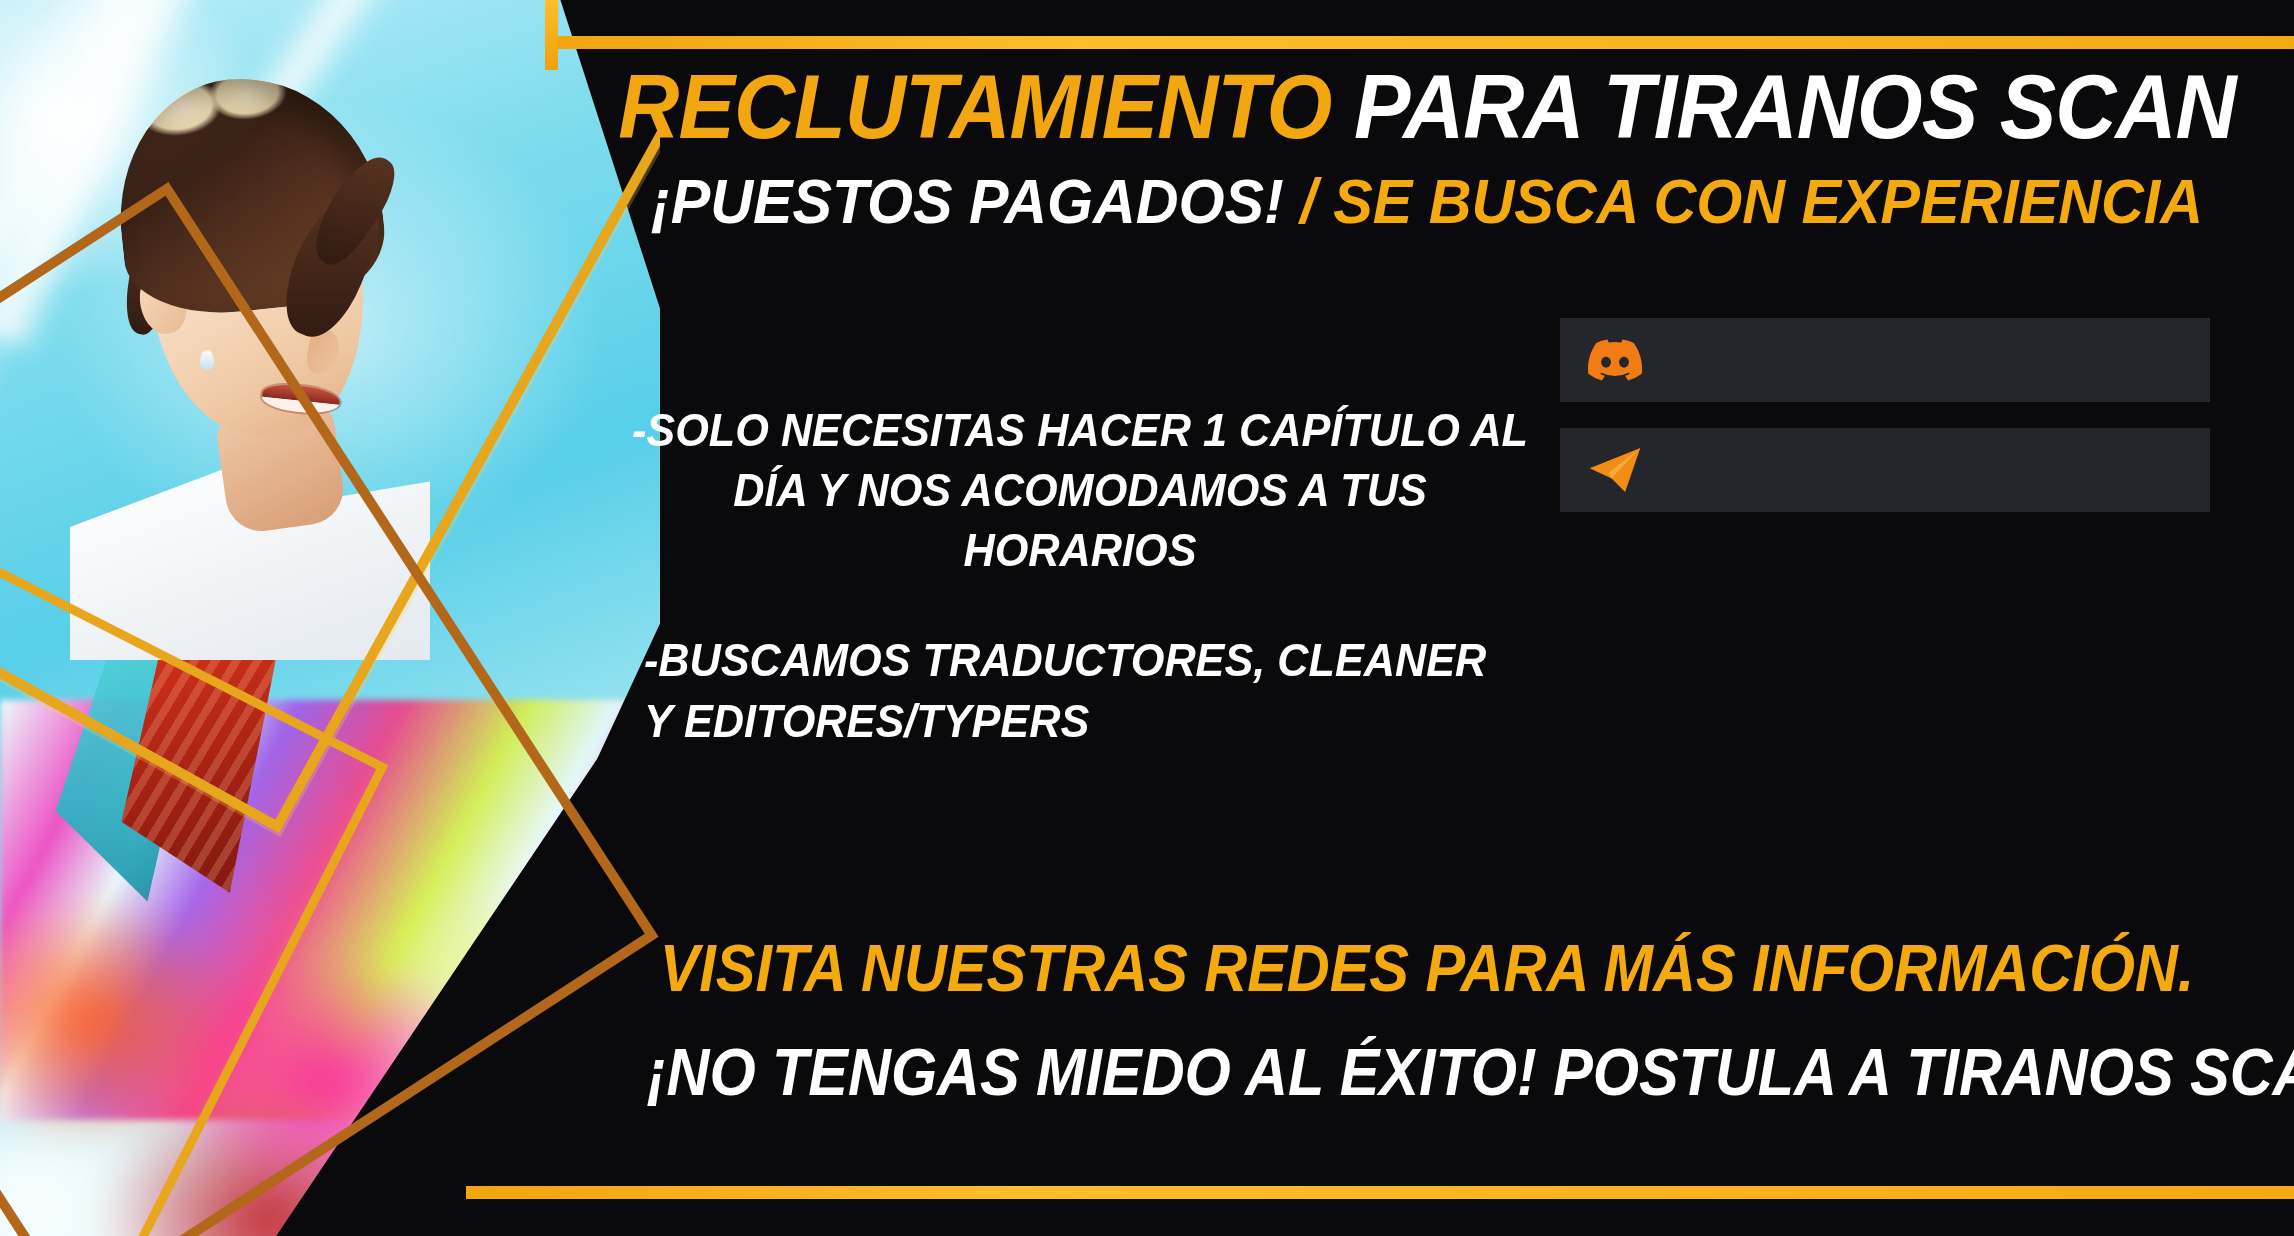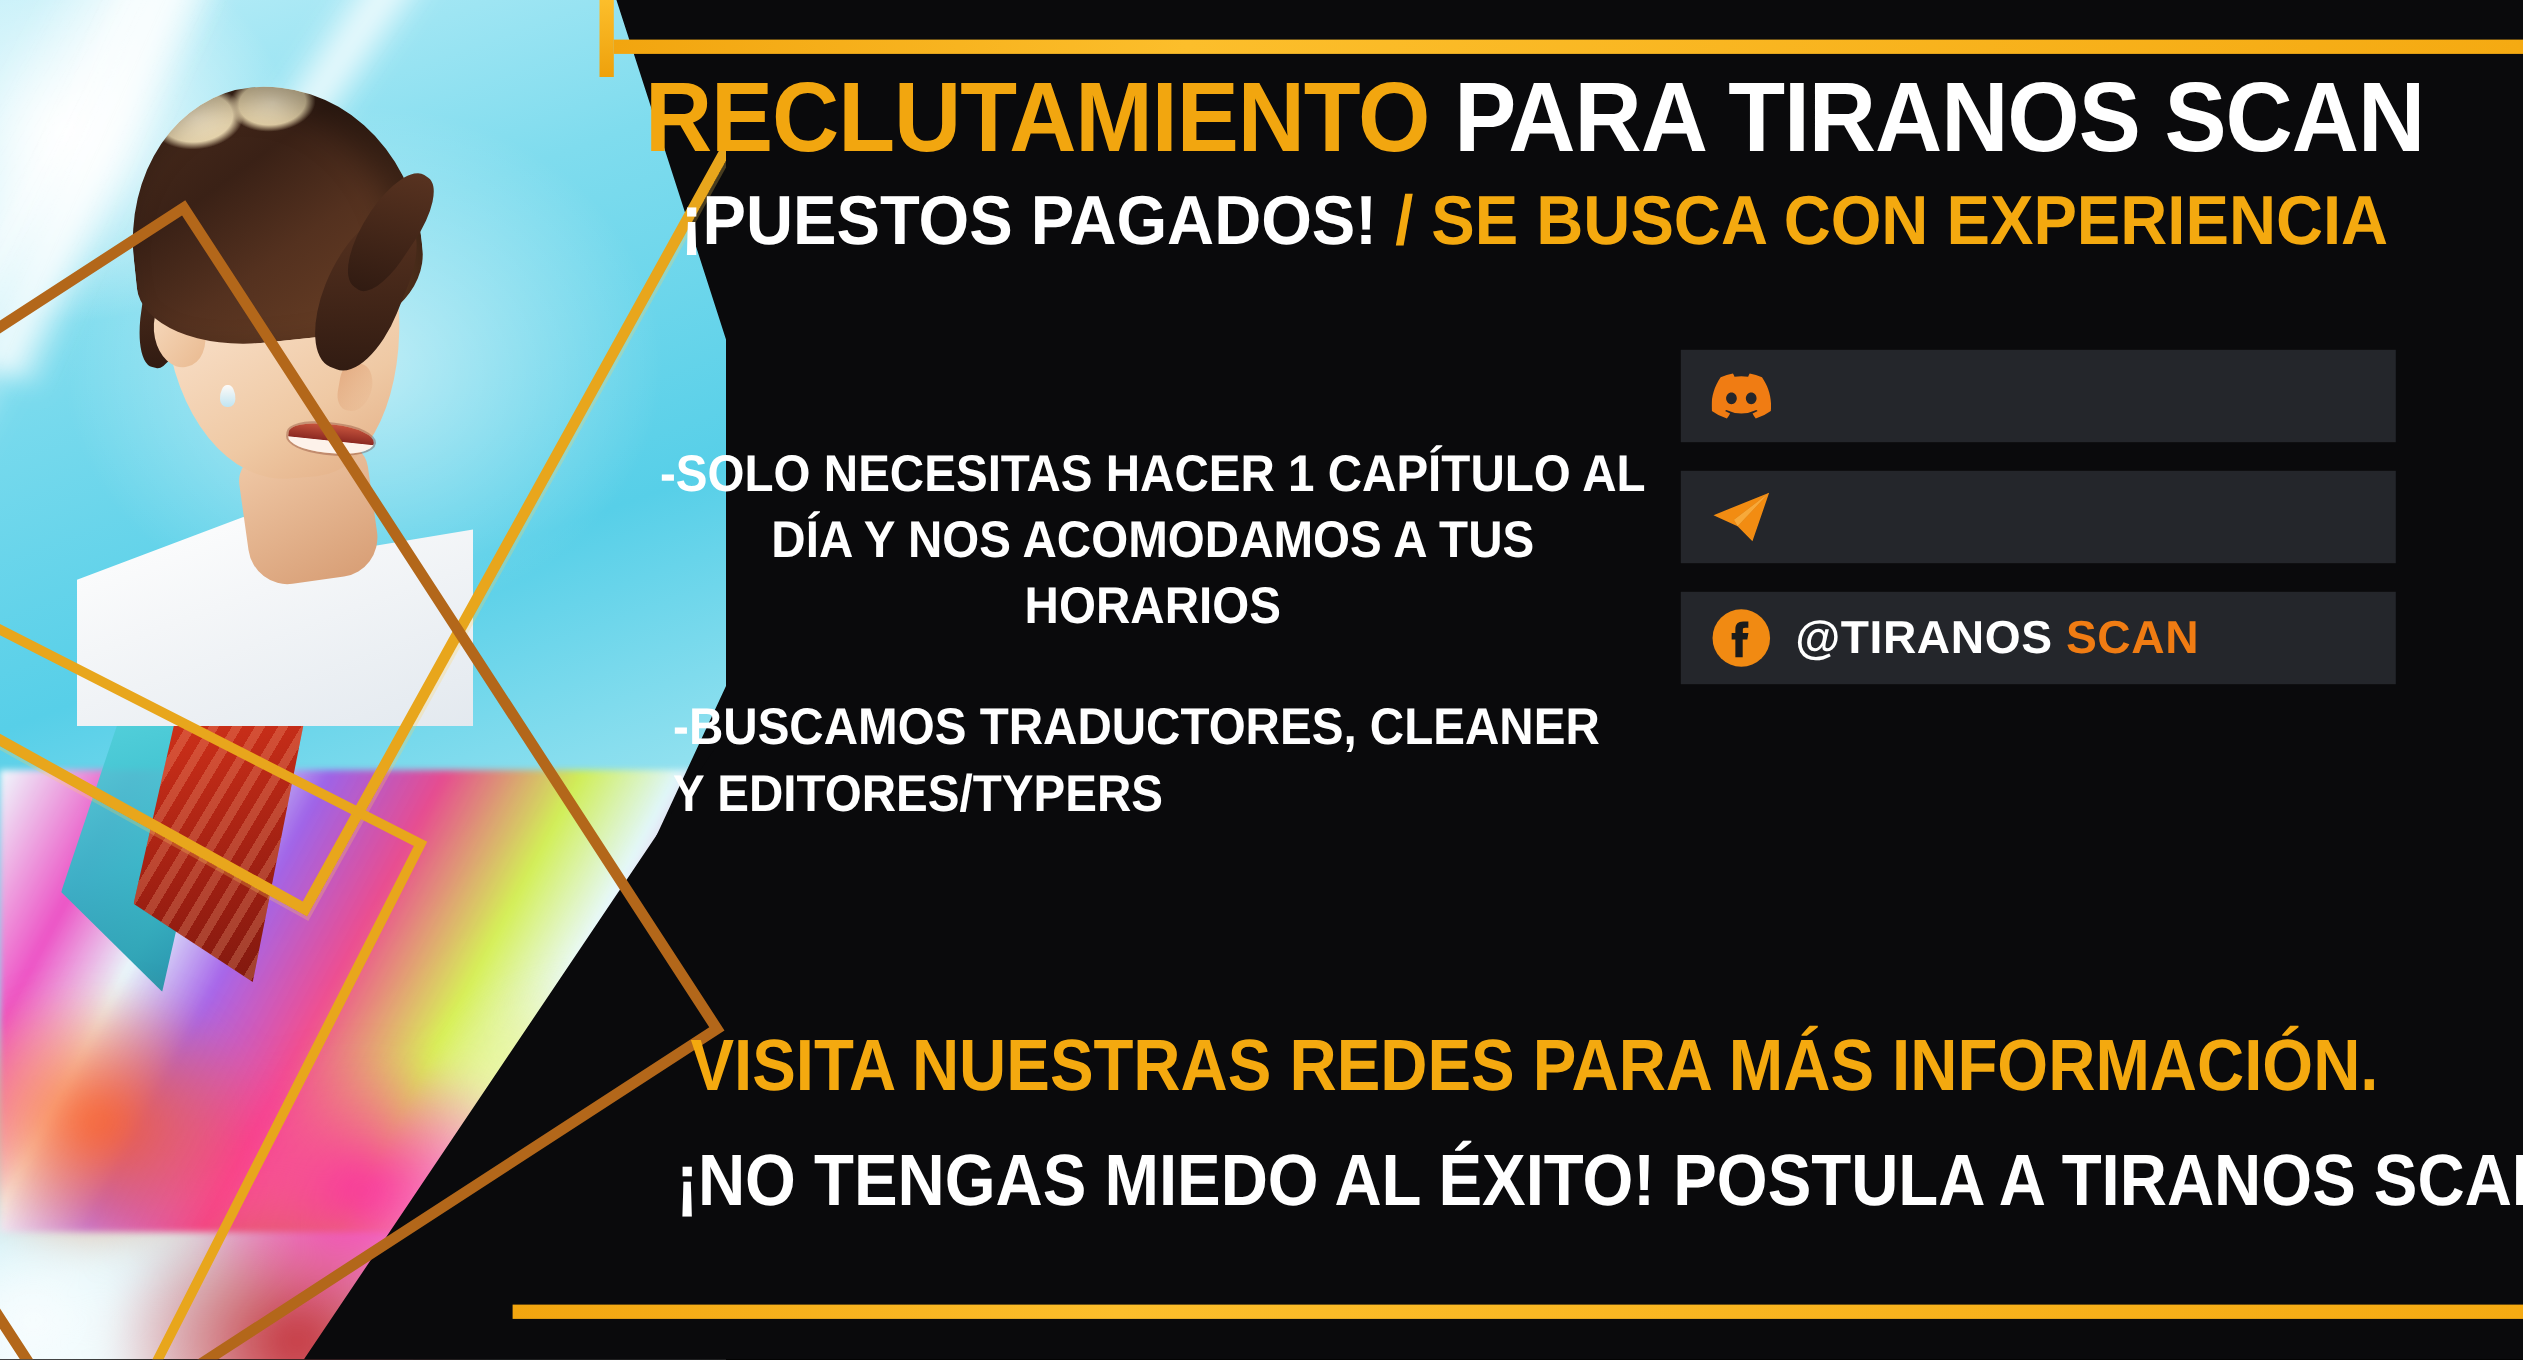--- a/index.html
+++ b/index.html
@@ -168,21 +168,21 @@
   
   .rule{position:absolute;background:linear-gradient(90deg,#f2a50f,#fcbe2b 30%,#f5aa12);height:13px;}
   .rule-top{left:558px;top:36px;right:0;}
   .rule-bottom{left:466px;top:1186px;right:0;}
   .rule-vert{
     position:absolute;left:545px;top:0;width:13px;height:70px;
     background:linear-gradient(180deg,#fcbe2b,#eea10c);
   }
 
   
-  .content{position:absolute;left:528px;top:0;width:1734px;height:1076px;}
+  .content{position:absolute;left:560px;top:0;width:1734px;height:1076px;font-style:italic;}
 
   .headline{
     position:absolute;left:0;top:62px;width:1734px;text-align:center;
     font-family:"Liberation Sans Narrow","Liberation Sans",sans-serif;
     font-weight:700;font-size:90px;line-height:1.0;
     letter-spacing:-1px;white-space:nowrap;
     transform:scaleX(.94);
   }
   .headline .gold{color:#f2a60f;}
   .headline .white{color:#ffffff;}
@@ -318,31 +318,20 @@
       <div class="cbox">
         <span class="ico">
           <svg width="54" height="48" viewBox="0 0 64 56" aria-hidden="true">
             <path fill="#f28c12" d="M2 26 62 2 44 54 28 38 2 26Z"></path>
             <path fill="#c96a0a" d="M28 38 62 2 24 31l4 7Z"></path>
             <path fill="#f7a93a" d="M24 31 62 2 28 38l-4-7Z"></path>
           </svg>
         </span>
       </div>
 
-      <div class="cbox">
-        <span class="ico">
-          <svg width="54" height="54" viewBox="0 0 64 64" aria-hidden="true">
-            <circle cx="32" cy="32" r="31" fill="#f18a12"></circle>
-            <path fill="#1b1b1b" d="M38.5 33.6h-5v19.1h-7.9V33.6h-4v-6.9h4v-4c0-5.4 2.4-8.6 8.7-8.6h5.3v6.9h-3.3c-2.4 0-2.6.9-2.6 2.6l-.1 3.1h6.1l-1.2 6.9Z"></path>
-          </svg>
-        </span>
-        <span class="txt">
-          <span>@TIRANOS</span>&nbsp;<span class="o">SCAN</span>
-        </span>
-      </div>
 
     </div>
 
     <div class="bottom">
       <div class="l1">VISITA NUESTRAS REDES PARA MÁS INFORMACIÓN.</div>
       <div class="l2">¡NO TENGAS MIEDO AL ÉXITO! POSTULA A TIRANOS SCAN.</div>
     </div>
 
   </div>
 </div>

